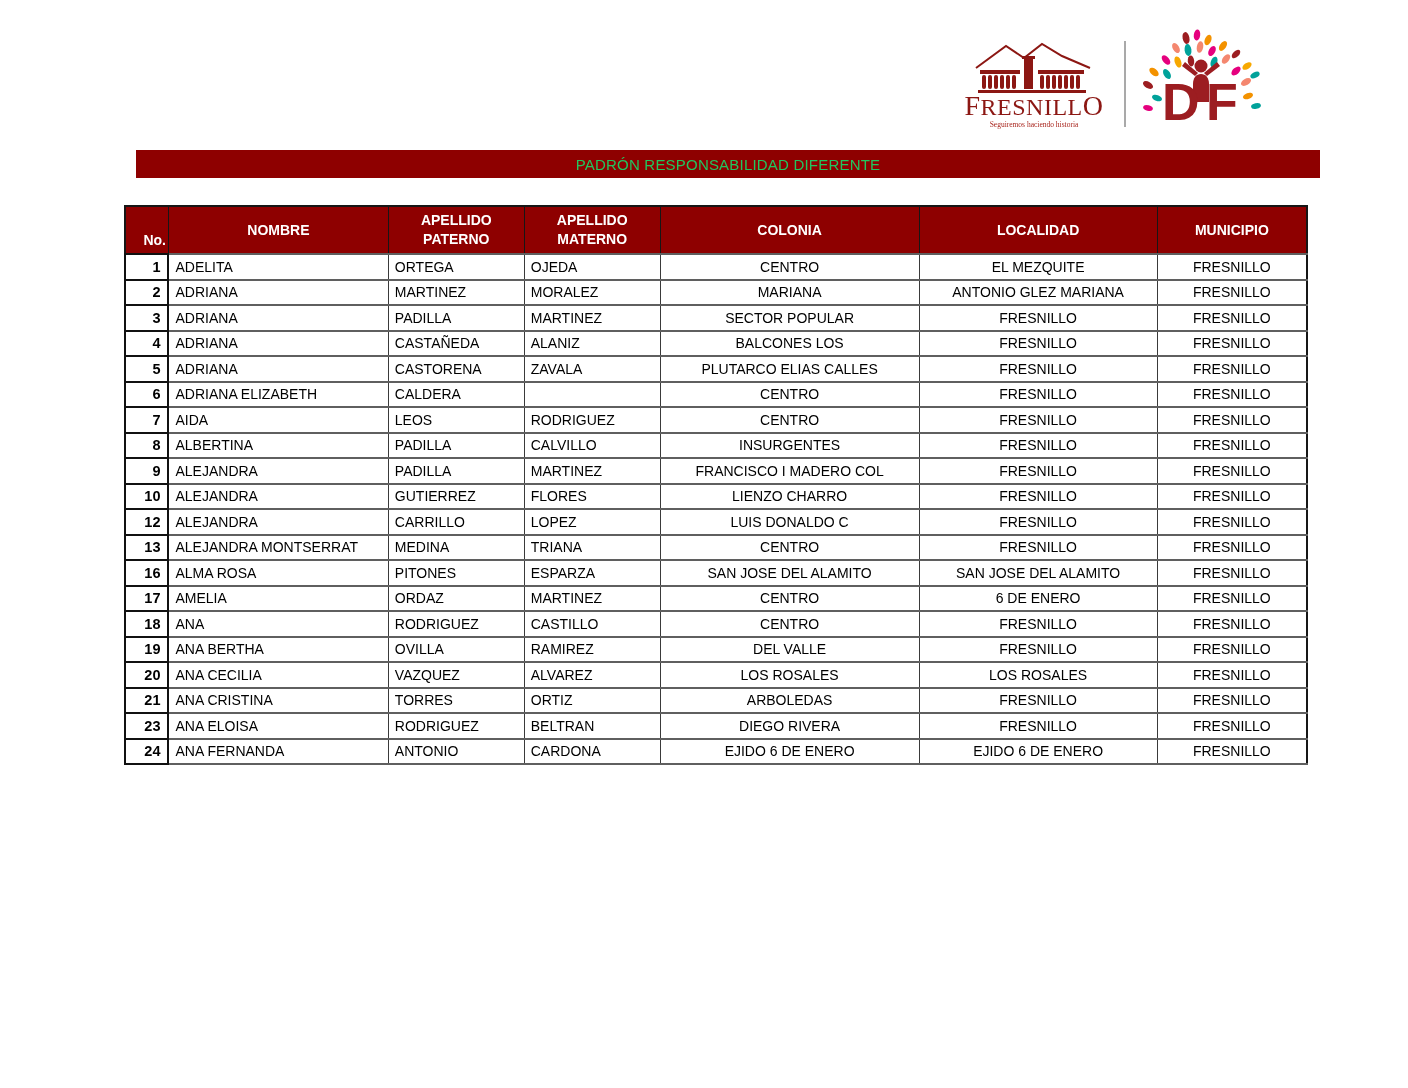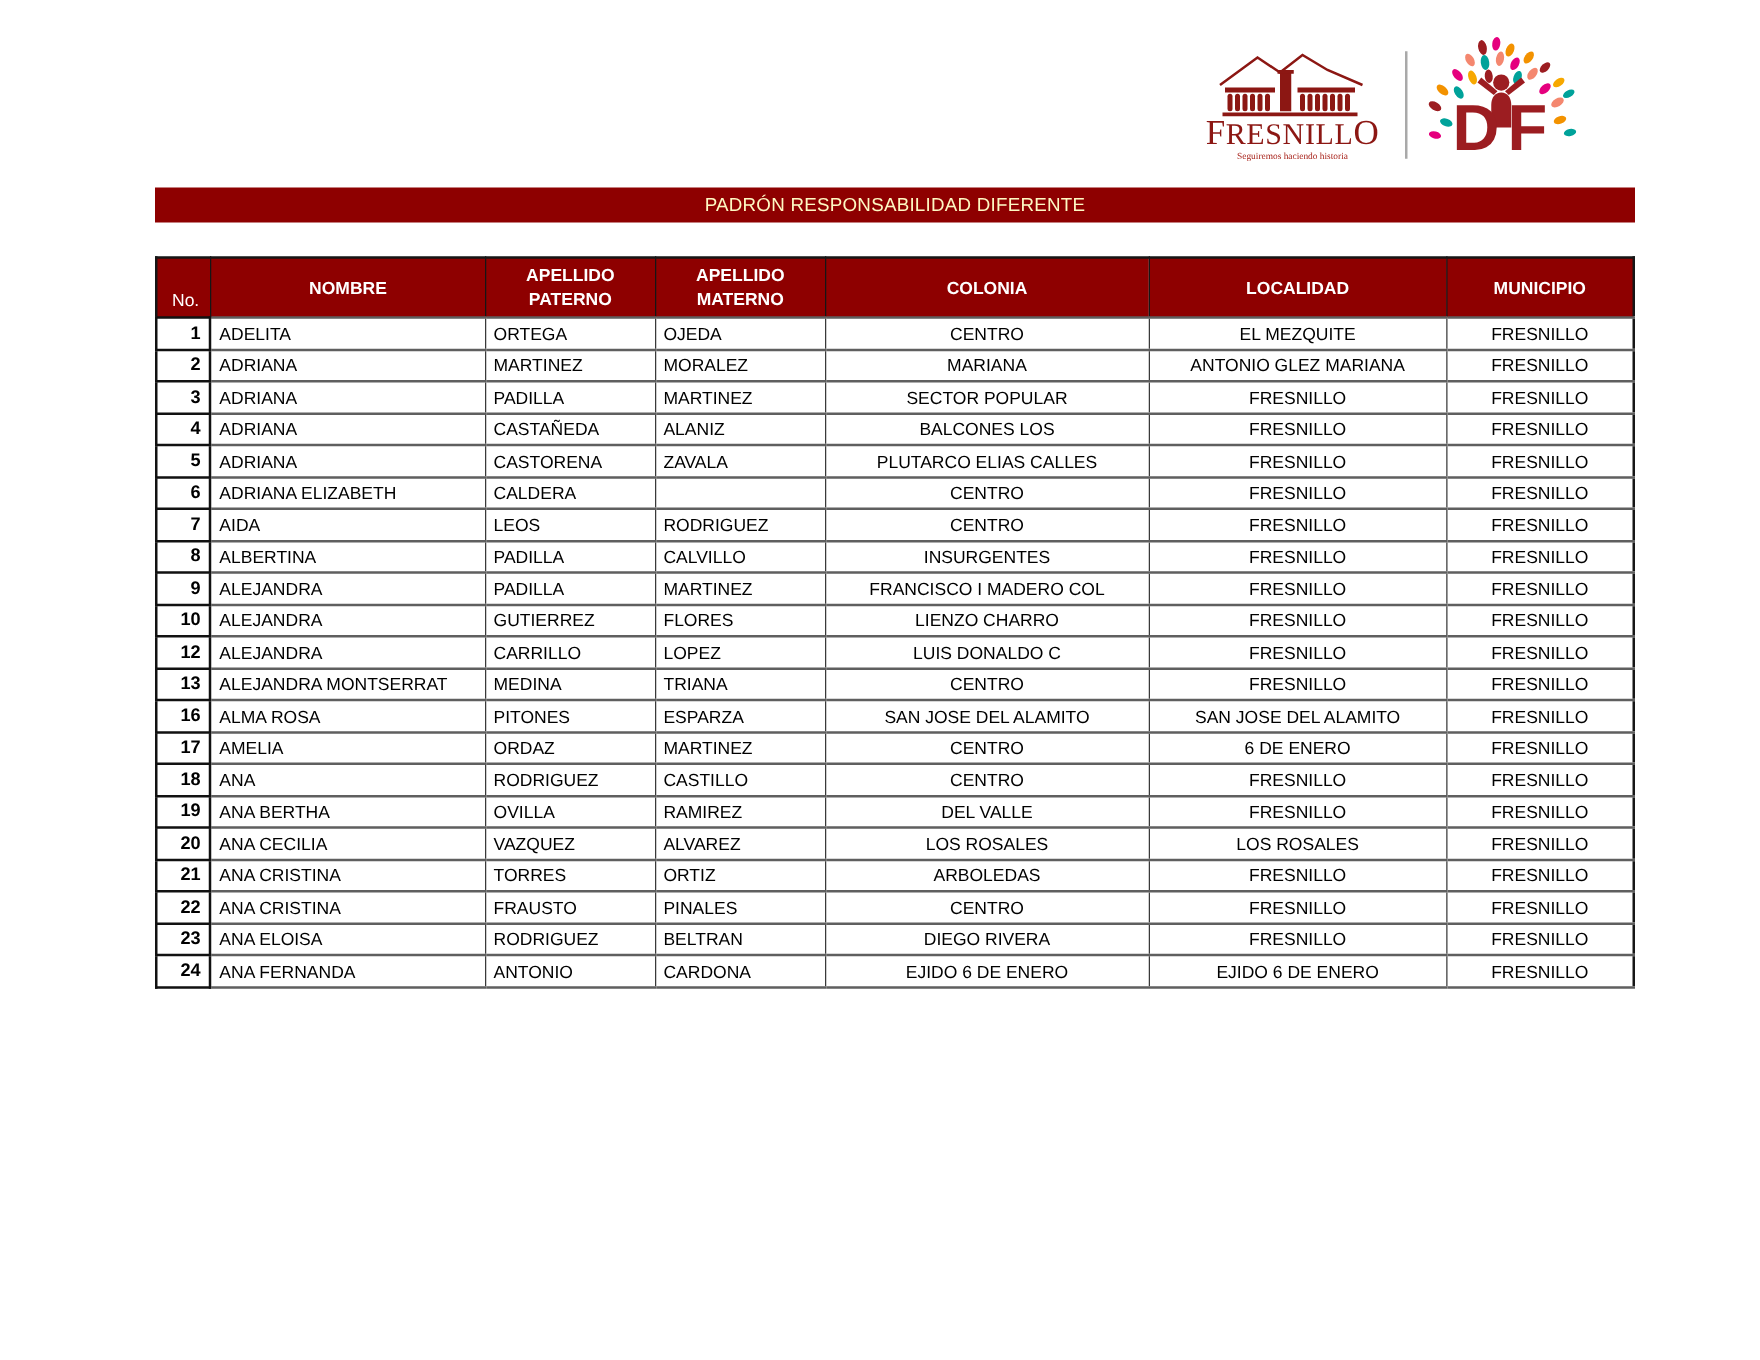--- a/index.html
+++ b/index.html
@@ -5,35 +5,35 @@
   * { margin:0; padding:0; box-sizing:border-box; }
   html,body { width:1408px; height:1088px; background:#ffffff; overflow:hidden;
               font-family:"Liberation Sans", sans-serif; }
   .page { position:relative; width:1276px; height:1088px; background:#fff; }
 
   
   .logo-block { position:absolute; top:28px; right:14px; display:flex; align-items:center; gap:14px; }
   .logo-divider { width:2px; height:86px; background:#a9a9a9; }
 
   
-  .title-bar { position:absolute; left:124px; top:150px; width:1184px; height:28px;
-               background:#8E0000; color:#fef9c3; display:flex; align-items:center;
+  .title-bar { position:absolute; left:136px; top:150px; width:1184px; height:28px;
+               background:#8E0000; color:#22c55e; display:flex; align-items:center;
                justify-content:center; font-size:15px; letter-spacing:.2px; }
 
   
   .table-wrap { position:absolute; left:124px; top:205px; width:1184px; }
   table { width:100%; border-collapse:collapse; table-layout:fixed;
           border:2px solid #161616; }
   col.w0{width:3.68%} col.w1{width:18.6%} col.w2{width:11.5%} col.w3{width:11.5%}
   col.w4{width:21.9%} col.w5{width:20.15%} col.w6{width:12.67%}
 
   thead th { background:#8E0000; color:#ffffff; font-weight:bold; font-size:14px;
              height:48px; border:1px solid #161616; text-align:center;
              vertical-align:middle; line-height:1.35; padding:2px 4px; }
-  thead th.no-col { font-weight:400; text-align:center; vertical-align:bottom;
+  thead th.no-col { font-weight:700; text-align:right; vertical-align:bottom;
                     padding:0 2px 3px 5px; font-size:14px; }
 
   tbody td { height:25.5px; font-size:14px; color:#000;
              border-left:1px solid #3a3a3a; border-right:1px solid #3a3a3a;
              border-top:2px solid #5f5f5f; border-bottom:2px solid #5f5f5f;
              padding:0 6px; white-space:nowrap; overflow:hidden; }
   tbody td.c0 { text-align:right; font-weight:700; font-size:14.5px;
                 border:2px solid #111; padding-right:7px; }
   tbody td.c1, tbody td.c2, tbody td.c3 { text-align:left; }
   tbody td.c4, tbody td.c5, tbody td.c6 { text-align:center; }
@@ -306,29 +306,20 @@
           <tr>
             <td class="c0">21</td>
             <td class="c1">ANA CRISTINA</td>
             <td class="c2">TORRES</td>
             <td class="c3">ORTIZ</td>
             <td class="c4">ARBOLEDAS</td>
             <td class="c5">FRESNILLO</td>
             <td class="c6">FRESNILLO</td>
           </tr>
           <tr>
-            <td class="c0">22</td>
-            <td class="c1">ANA CRISTINA</td>
-            <td class="c2">FRAUSTO</td>
-            <td class="c3">PINALES</td>
-            <td class="c4">CENTRO</td>
-            <td class="c5">FRESNILLO</td>
-            <td class="c6">FRESNILLO</td>
-          </tr>
-          <tr>
             <td class="c0">23</td>
             <td class="c1">ANA ELOISA</td>
             <td class="c2">RODRIGUEZ</td>
             <td class="c3">BELTRAN</td>
             <td class="c4">DIEGO RIVERA</td>
             <td class="c5">FRESNILLO</td>
             <td class="c6">FRESNILLO</td>
           </tr>
           <tr>
             <td class="c0">24</td>

